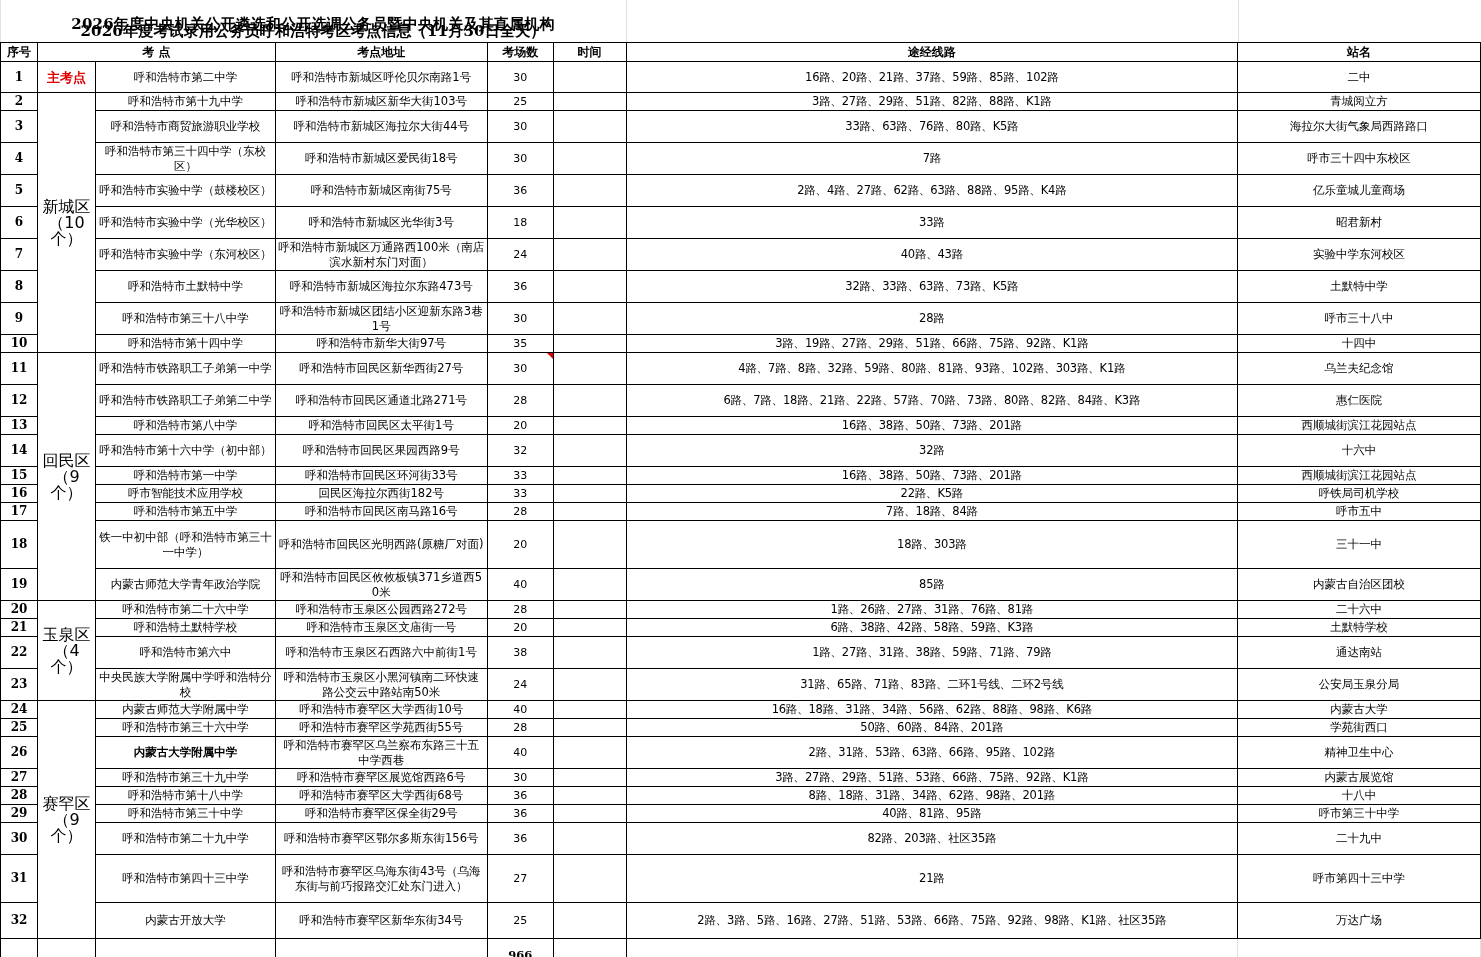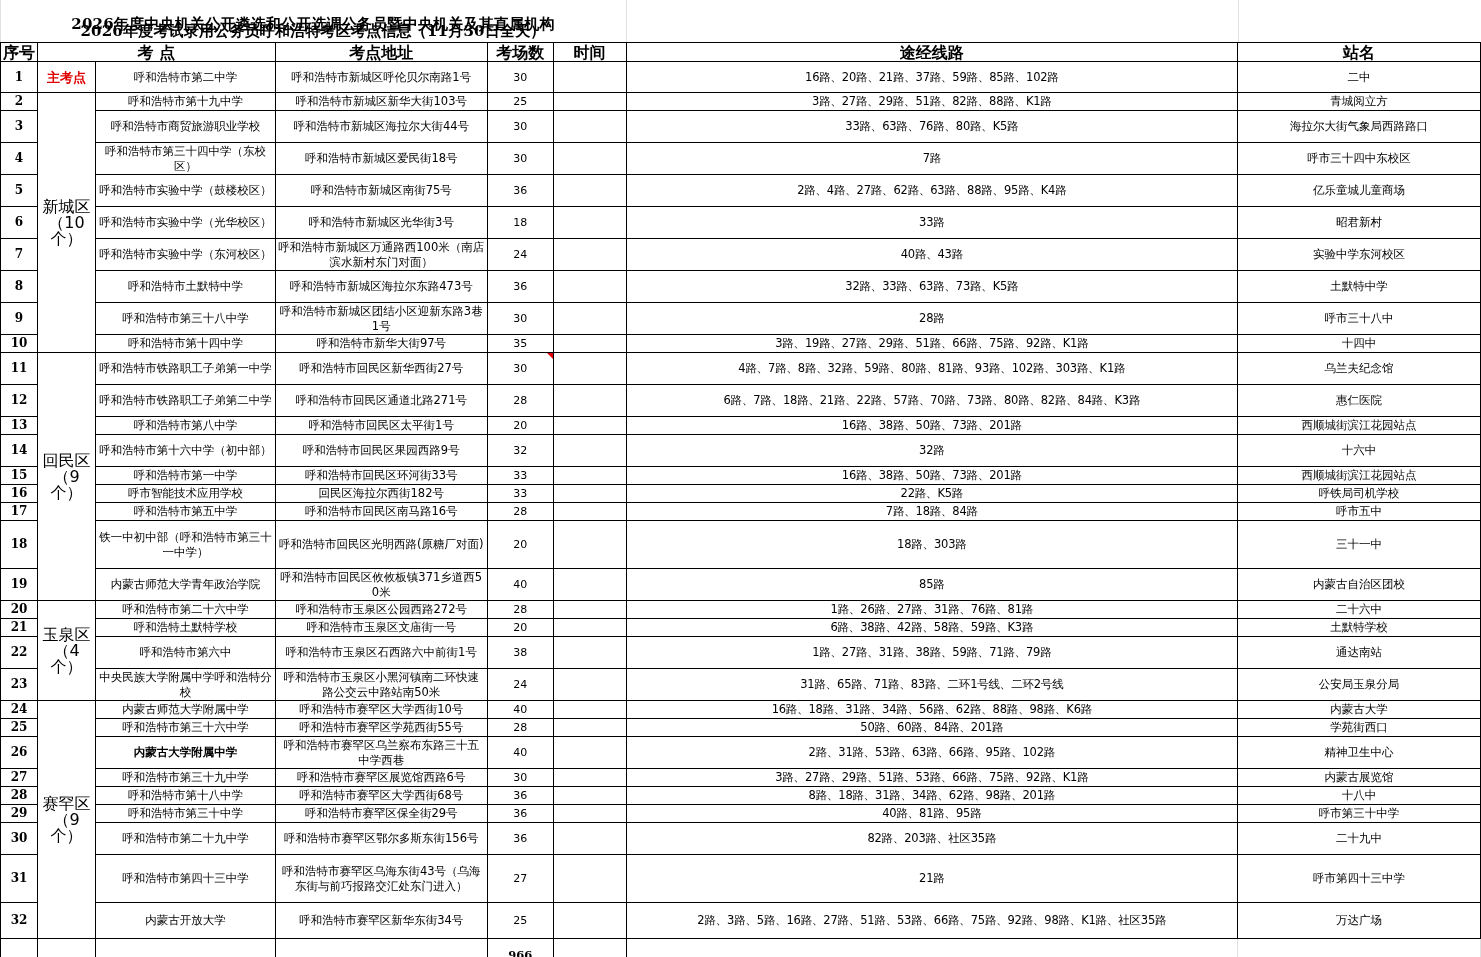--- a/index.html
+++ b/index.html
@@ -9,21 +9,21 @@
            background-image:
              linear-gradient(to right, #e2e2e2 1px, transparent 1px);
            background-size: 100% 100%; }
   .gridline { position: absolute; top: 0; width: 1px; background: #e0e0e0; }
   .title { position: absolute; left: 0; width: 626px; text-align: center;
            font-family: "DejaVu Serif", "Liberation Serif", serif; font-weight: bold;
            font-size: 15px; line-height: 19px; letter-spacing: 0.2px; }
   table { position: absolute; left: 0; top: 42px; border-collapse: collapse; table-layout: fixed; }
   td, th { border: 1px solid #000; padding: 0 2px; text-align: center; vertical-align: middle;
            font-size: 11.5px; line-height: 15px; overflow: hidden; word-break: break-all; }
-  th { font-weight: bold; font-size: 16px; height: 18px; }
+  th { font-weight: bold; font-size: 12px; height: 18px; }
   td.seq { font-weight: bold; font-family: "DejaVu Serif", "Liberation Serif", serif; font-size: 12px; }
   td.district { font-size: 16px; line-height: 16px; }
   td.main-mark { color: #e00000; font-weight: bold; font-size: 13px; }
   td.bold-name { font-weight: bold; }
   td.count { font-size: 11px; }
   td.total { font-weight: bold; font-family: "DejaVu Serif", "Liberation Serif", serif; }
   td.routes { font-size: 11.5px; letter-spacing: -0.2px; }
   td.noborder { border-left: 1px solid #000; border-right: 1px solid #e0e0e0; border-bottom: 1px solid #e0e0e0; border-top: 1px solid #000; }
   td.noborder-last { border-left: 1px solid #e0e0e0; border-right: 1px solid #e0e0e0; border-bottom: 1px solid #e0e0e0; border-top: 1px solid #000; }
   .comment-marker { position: absolute; width: 0; height: 0;

